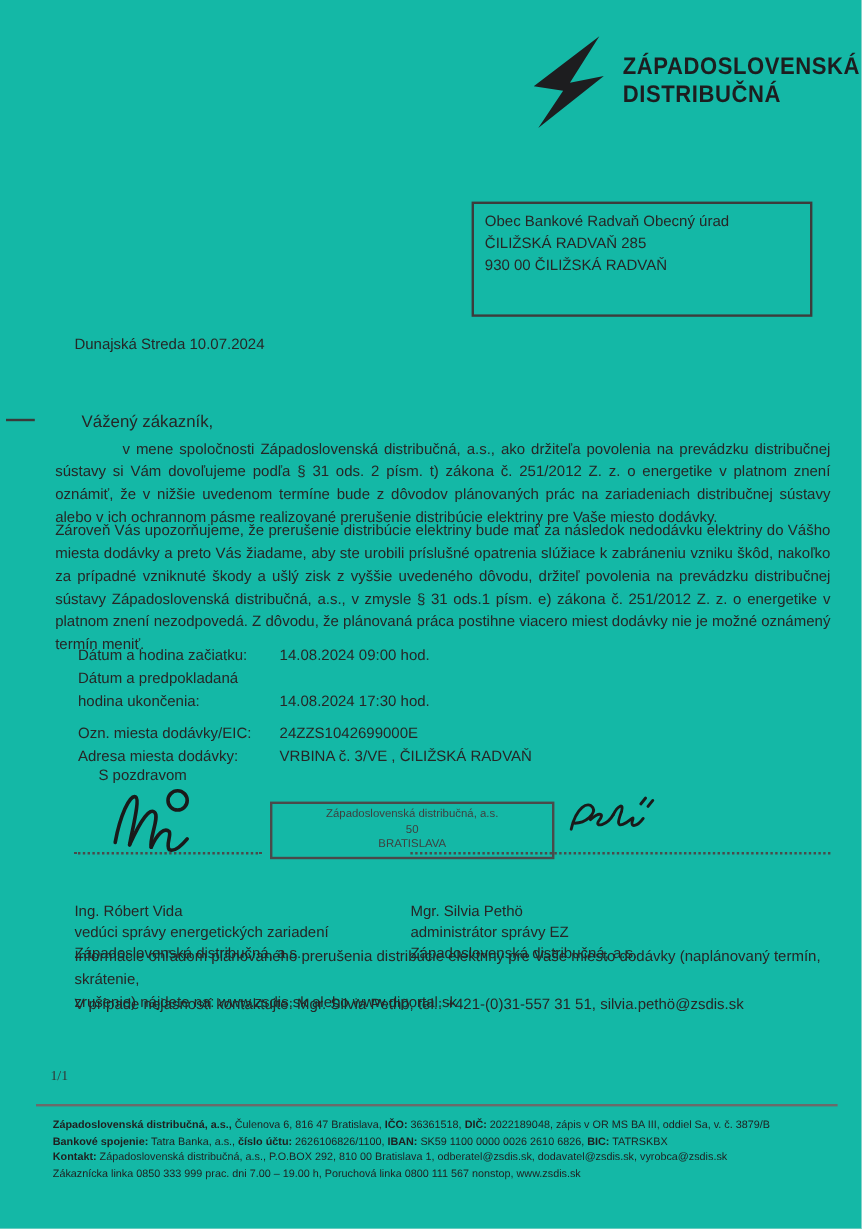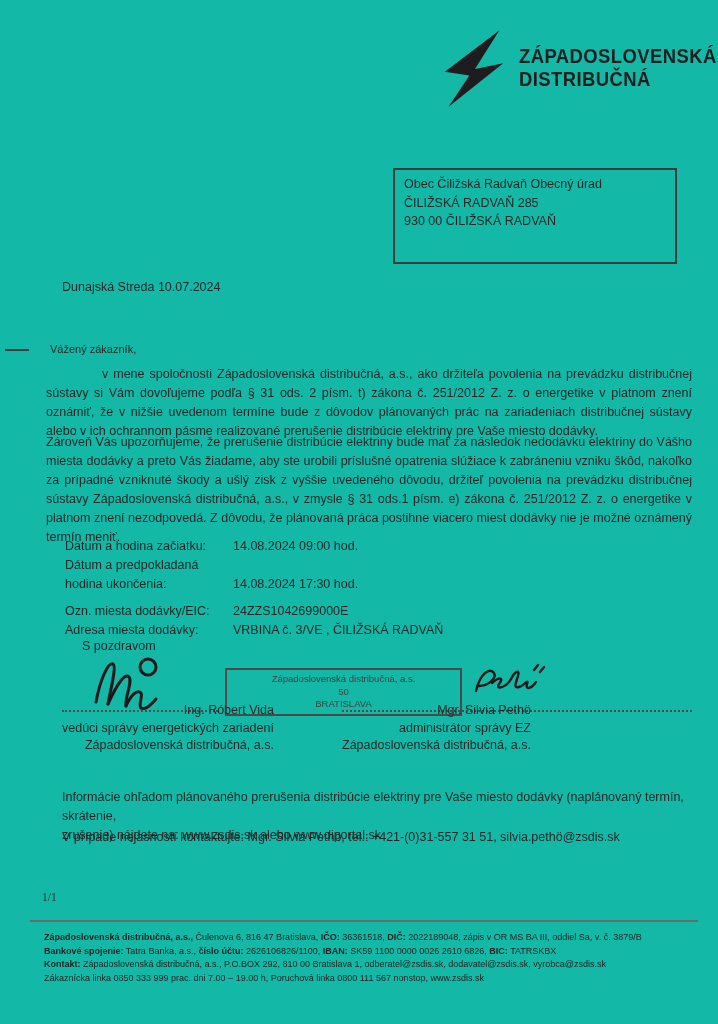--- a/index.html
+++ b/index.html
@@ -28,21 +28,21 @@
   .recipient-box {
     top:168px; left:393px; width:262px; height:82px;
     border:2px solid #3c3c3c;
     padding:5px 9px;
     font-size:12.5px; line-height:18.5px;
   }
 
   .dateline   { top:280px; left:62px; font-size:12.5px; }
   .subject    { top:311px; left:62px; font-size:12.5px; font-weight:700; }
   .fold-mark  { top:349px; left:5px; width:24px; height:2px; background:#3a3a3a; }
-  .salutation { top:343px; left:50px; font-size:11px; }
+  .salutation { top:343px; left:68px; font-size:14px; }
 
   .para {
     left:46px; width:646px;
     font-size:12.5px; line-height:19px;
     text-align:justify;
   }
   .para1 { top:365px; text-indent:56px; }
   .para2 { top:433px; }
 
   
@@ -60,21 +60,21 @@
     border:2px solid #4a4a4a;
     display:flex; flex-direction:column; justify-content:center;
     text-align:center; font-size:9.5px; line-height:12.5px; color:#3f3f3f;
   }
   .sig-right-svg { top:663px; left:468px; width:80px; height:40px; }
 
   .dotline { border-bottom:2px dotted #4a4a4a; height:0; }
   .dot-left  { top:710px; left:62px;  width:156px; }
   .dot-right { top:710px; left:342px; width:350px; }
 
-  .signer { font-size:12.5px; line-height:17.5px; top:702px;text-align:right; }
+  .signer { font-size:12.5px; line-height:17.5px; top:751px; }
   .signer-left  { left:62px; }
   .signer-right { left:342px; }
 
   .info-para { left:62px; width:640px; font-size:12.5px; line-height:19px; }
   .info1 { top:788px; }
   .contact { top:830px; left:62px; font-size:12.5px; }
 
   .page-number { top:891px; left:42px; font-size:11.5px; font-family:"Liberation Serif", serif; color:#333; }
 
   .footer-rule { top:920px; left:30px; width:668px; height:2px; background:#6a6a6a; }
@@ -90,21 +90,21 @@
     <svg class="logo-bolt" viewBox="0 0 70 84">
       <path d="M62,2 L4,46 L30,50 L8,83 L66,37 L36,43 Z" fill="#1d1d1f"></path>
     </svg>
     <div class="logo-text">
       <div>ZÁPADOSLOVENSKÁ</div>
       <div>DISTRIBUČNÁ</div>
     </div>
   </div>
 
   <div class="abs recipient-box">
-    <div>Obec Čiližská Radvaň Obecný úrad</div>
+    <div>Obec Bankové Radvaň Obecný úrad</div>
     <div>ČILIŽSKÁ RADVAŇ 285</div>
     <div>930 00 ČILIŽSKÁ RADVAŇ</div>
   </div>
 
   <div class="abs dateline">Dunajská Streda 10.07.2024</div>
   <div class="abs fold-mark"></div>
   <div class="abs salutation">Vážený zákazník,</div>
 
   <div class="abs para para1">v mene spoločnosti Západoslovenská distribučná, a.s., ako držiteľa povolenia na prevádzku distribučnej sústavy si Vám dovoľujeme podľa § 31 ods. 2 písm. t) zákona č. 251/2012 Z. z. o energetike v platnom znení oznámiť, že v nižšie uvedenom termíne bude z dôvodov plánovaných prác na zariadeniach distribučnej sústavy alebo v ich ochrannom pásme realizované prerušenie distribúcie elektriny pre Vaše miesto dodávky.</div>
   <div class="abs para para2">

